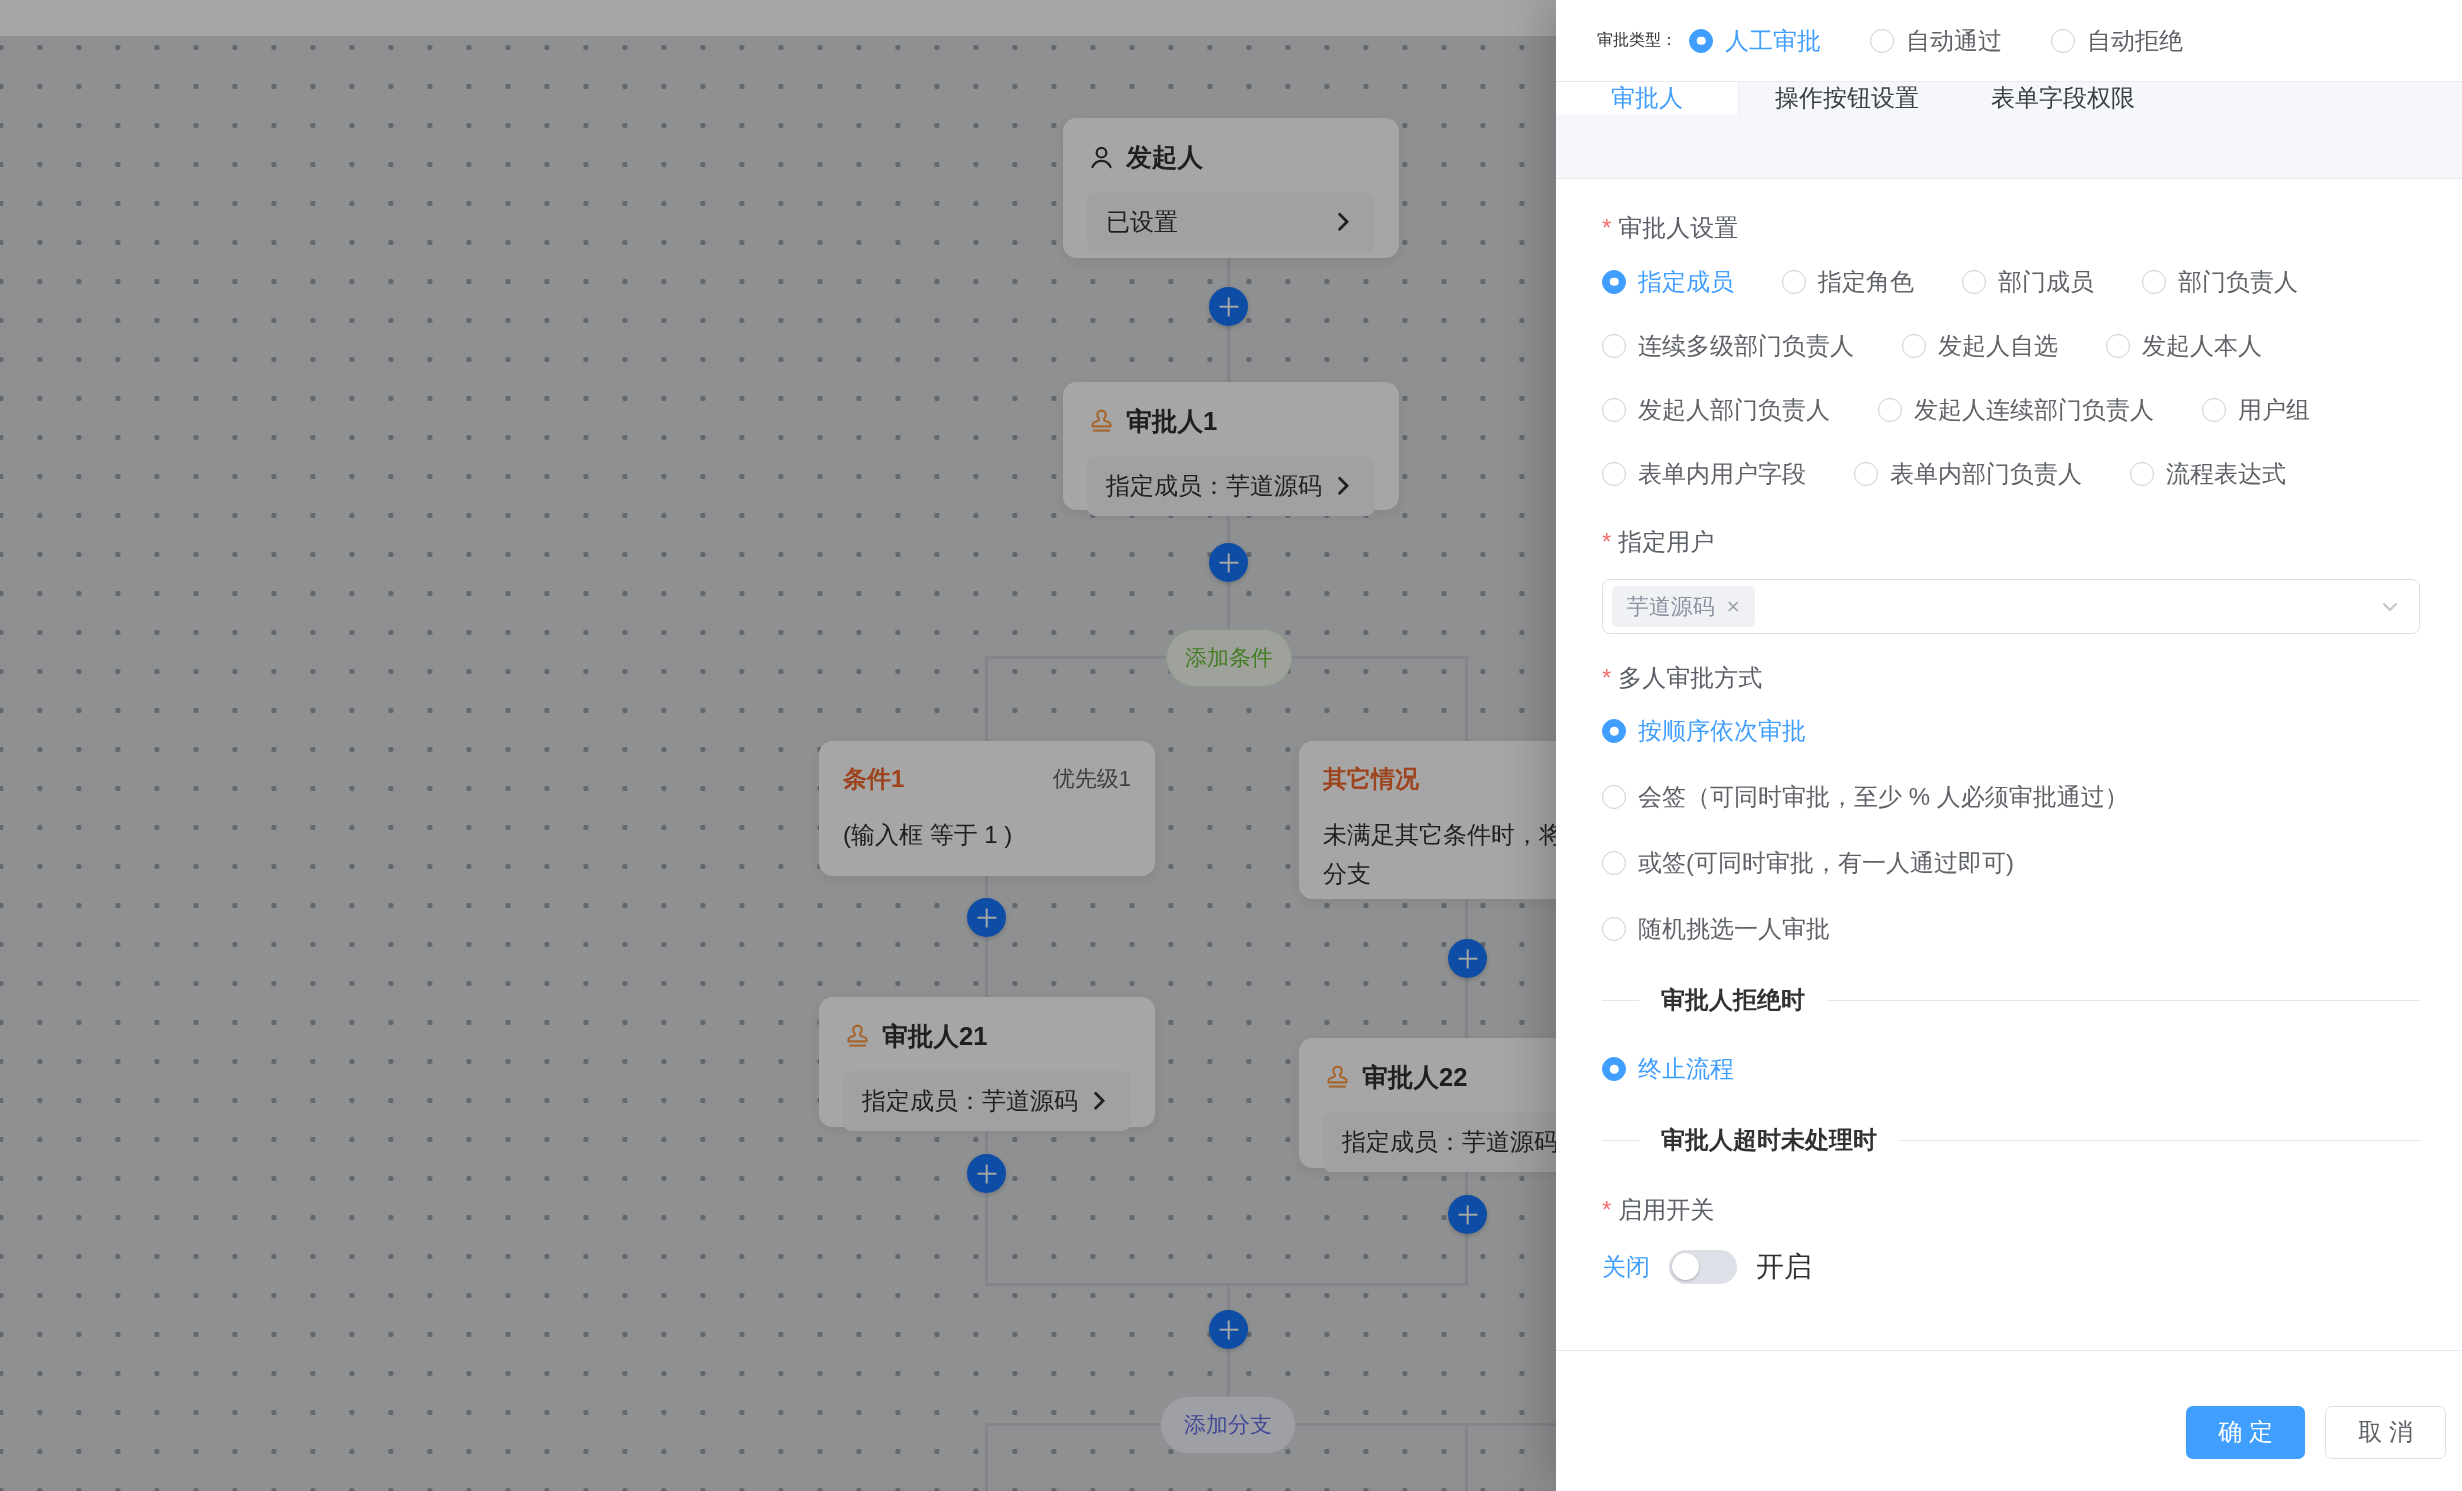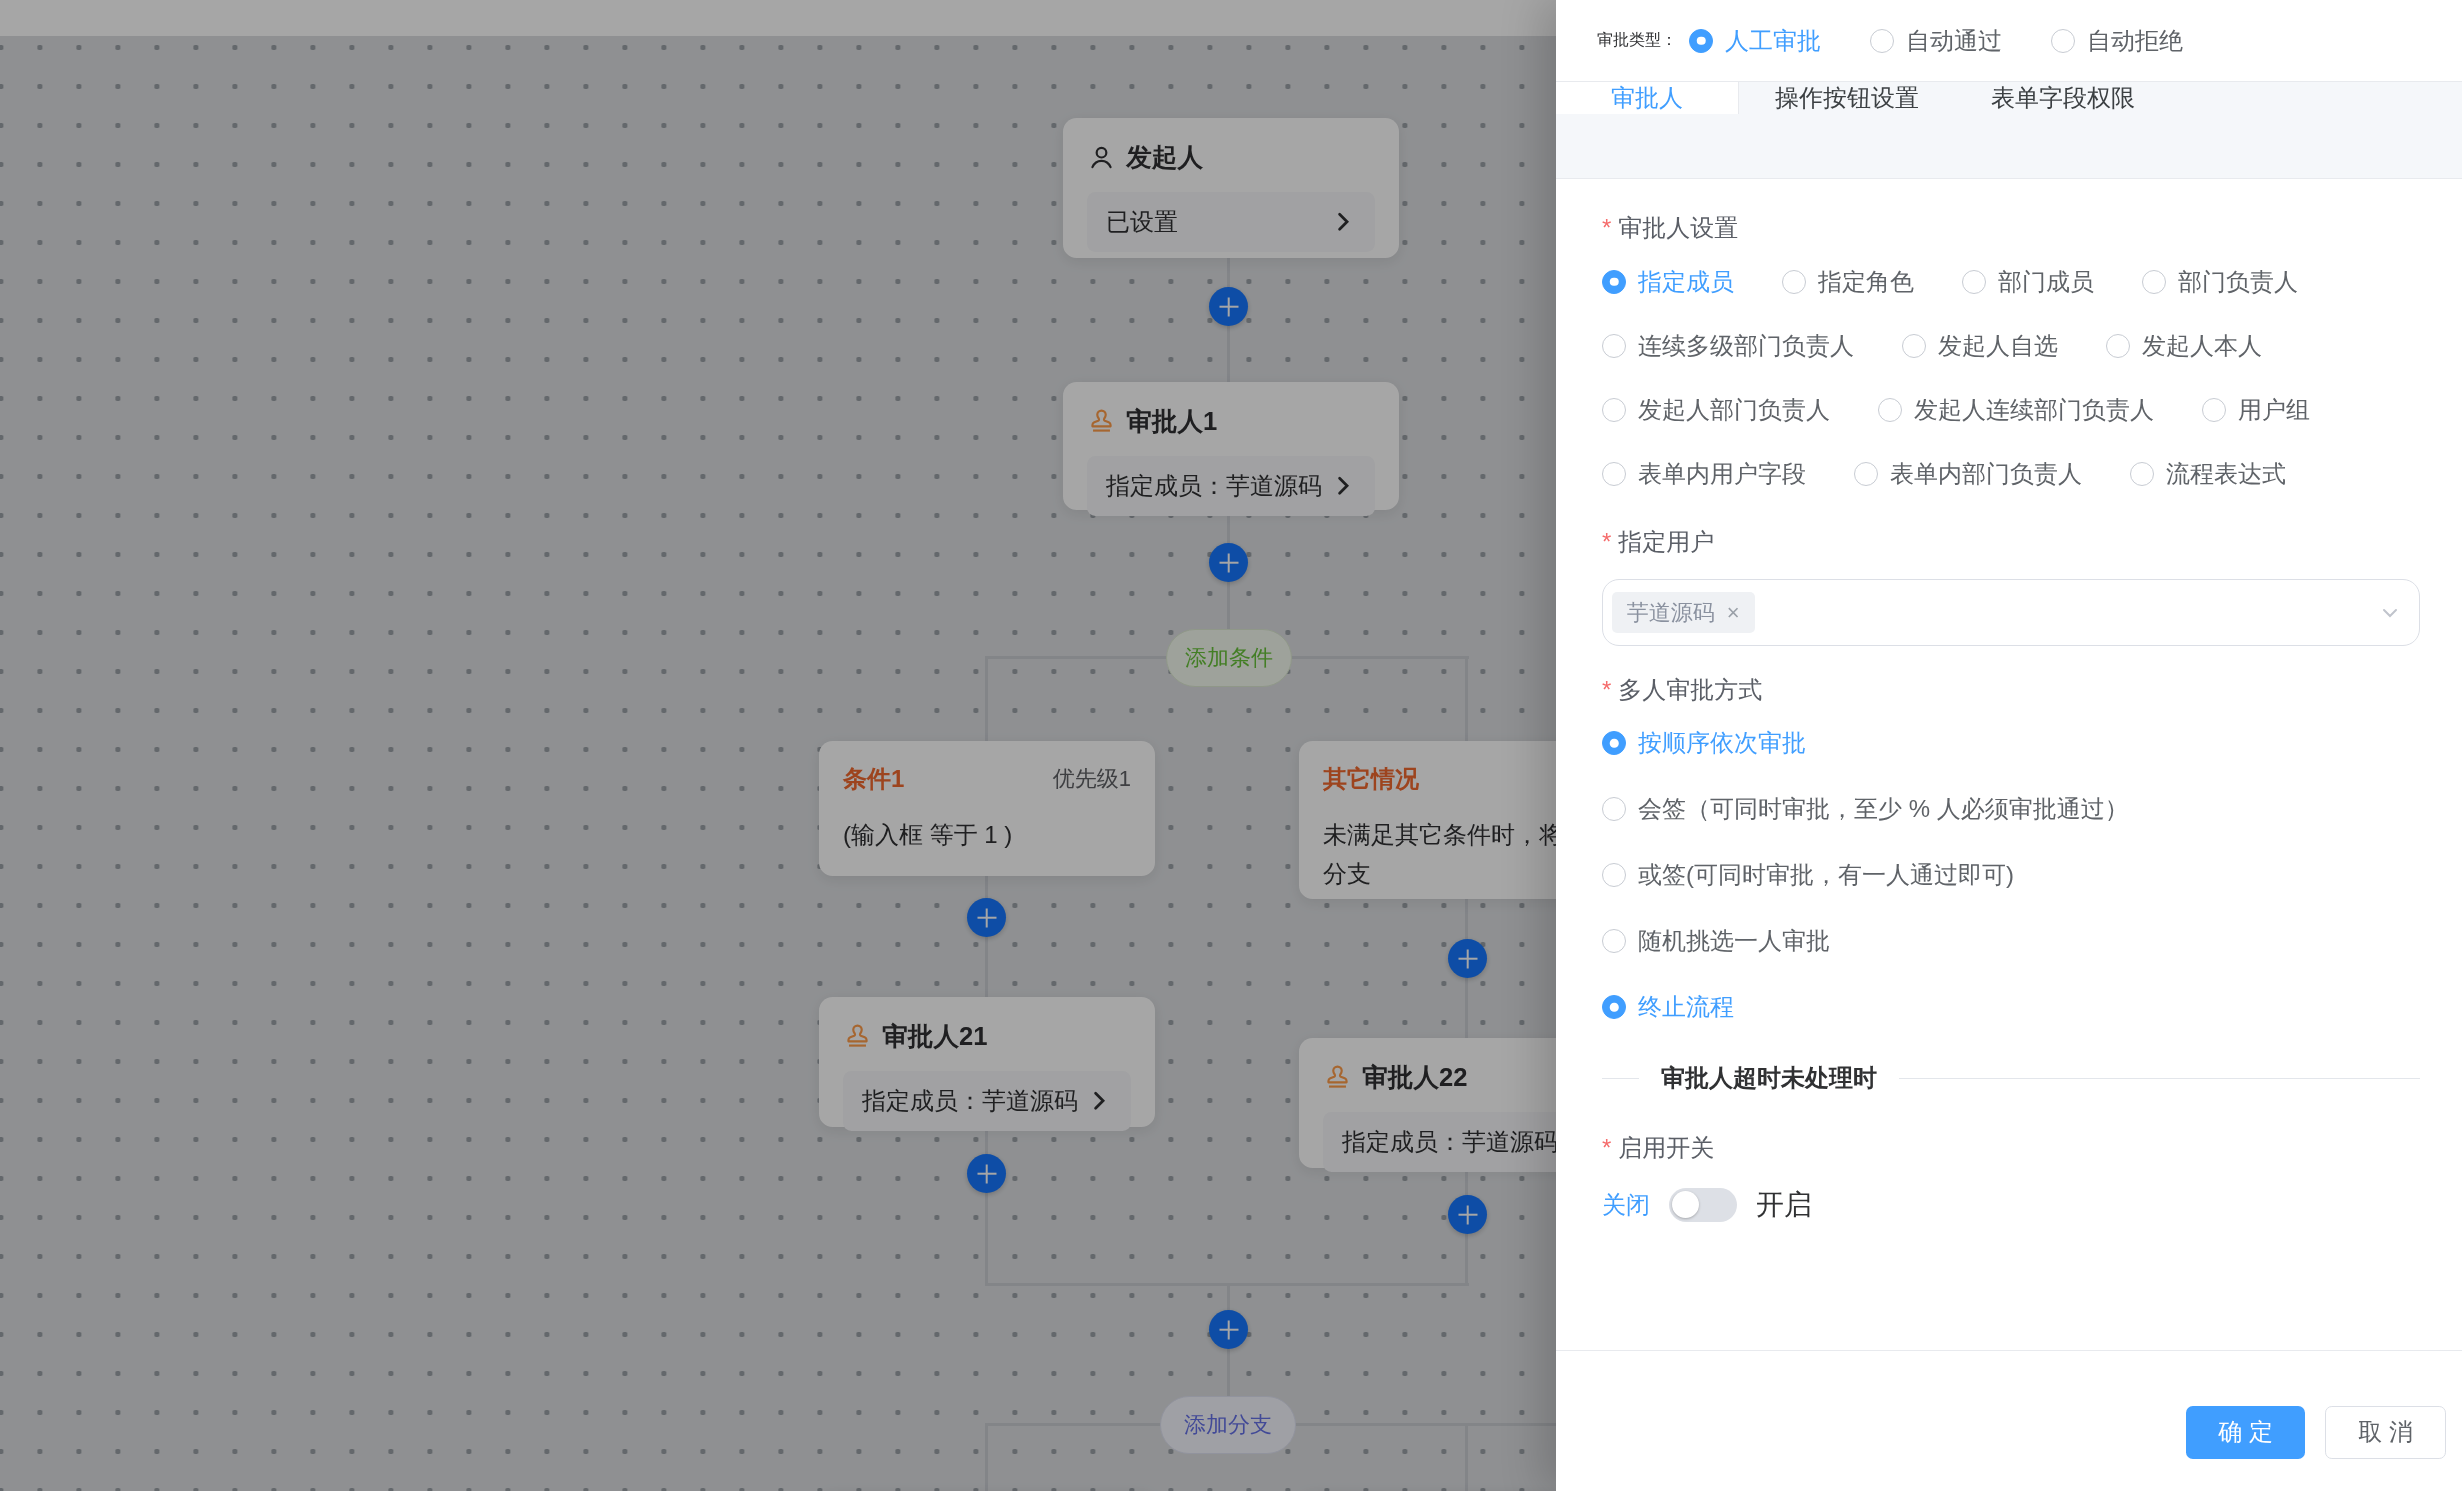--- a/index.html
+++ b/index.html
@@ -59,21 +59,21 @@
   .tab { display:flex; align-items:center; padding:0 36px; color:#3c4043; font-size:24px; cursor:pointer; }
   .tab.active { background:#fff; color:#409eff; padding:0 55px; border-right:1.7px solid #e8eaee; margin-bottom:-1.7px; }
 
   .dw-content { flex:1; overflow:hidden; padding:17px 43px 0 46px; }
   .flabel { display:flex; align-items:center; margin:15.3px 0 20.4px; color:#5a5e66; font-size:24px; line-height:34px; }
   .req::before { content:"*"; color:#f56c6c; margin-right:6.8px; font-size:24px; }
   .rgrid { display:flex; flex-wrap:wrap; }
   .rgrid .radio-item { margin:0 48px 32px 0; }
   .vlist .radio-item { display:flex; margin:0 0 34px 0; }
 
-  .select { height:67px; border:1.7px solid #dcdfe6; border-radius:17px; display:flex; align-items:center;
+  .select { height:55px; border:1.7px solid #dcdfe6; border-radius:8px; display:flex; align-items:center;
     padding:0 17px 0 8.5px; margin:0 0 17px; cursor:pointer; }
   .select .spread { flex:1; }
   .tag { display:inline-flex; align-items:center; gap:12px; background:#eff1f4; border-radius:5.1px;
     height:41px; padding:0 15.3px; color:#8a919f; font-size:22px; }
   .tag .x { font-size:22px; color:#9aa0a8; cursor:pointer; }
 
   .divider { display:flex; align-items:center; margin:39px 0 37px; }
   .divider .seg { width:37px; height:1.7px; background:#e3e6eb; }
   .divider .long { flex:1; height:1.7px; background:#e3e6eb; }
   .divider .dtitle { margin:0 22px; font-weight:700; color:#303133; font-size:24px; white-space:nowrap; }
@@ -343,20 +343,25 @@
         <label class="radio-item">
           <span class="radio"></span>
           <span class="rlabel">或签(可同时审批，有一人通过即可)</span>
         </label>
         <label class="radio-item">
           <span class="radio"></span>
           <span class="rlabel">随机挑选一人审批</span>
         </label>
       </div>
 
+      <div class="divider">
+        <span class="seg"></span>
+        <span class="dtitle">审批人拒绝时</span>
+        <span class="long"></span>
+      </div>
 
       <div class="vlist">
         <label class="radio-item on">
           <span class="radio"></span>
           <span class="rlabel">终止流程</span>
         </label>
       </div>
 
       <div class="divider">
         <span class="seg"></span>

